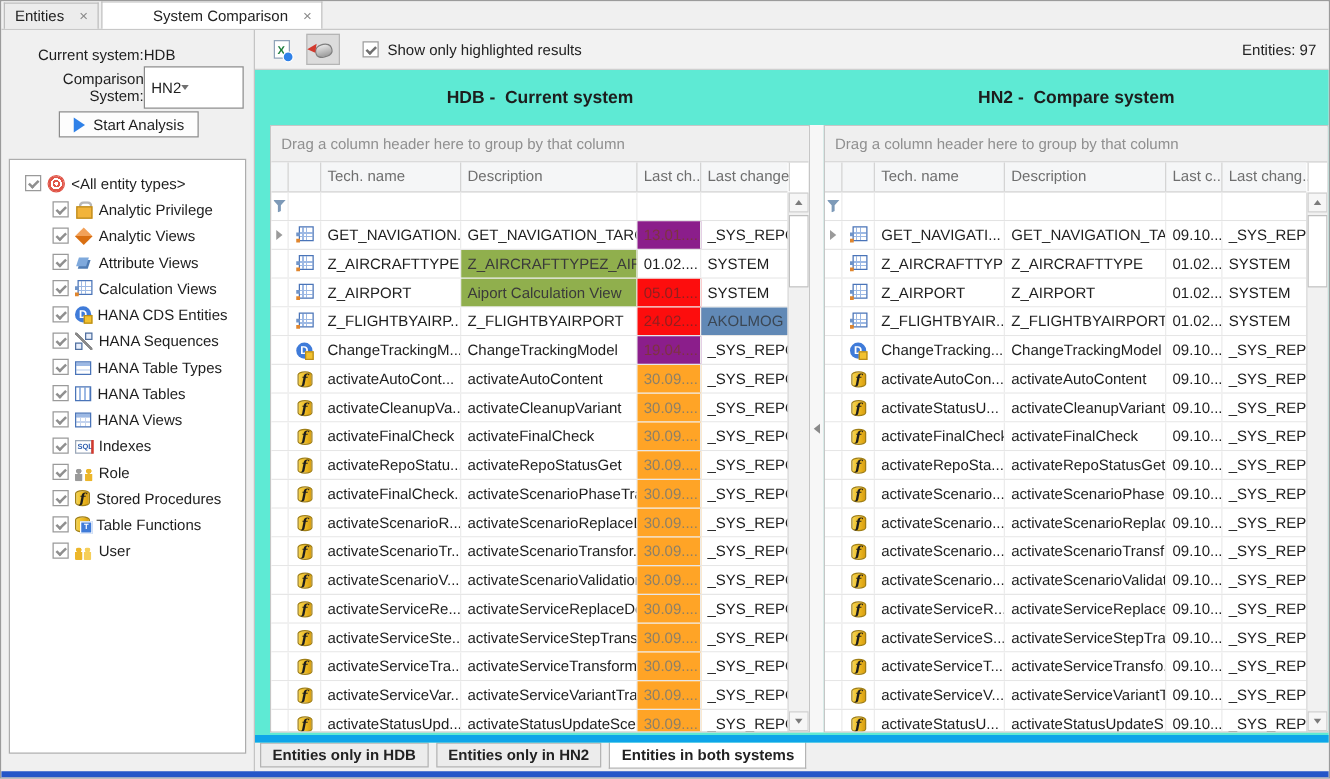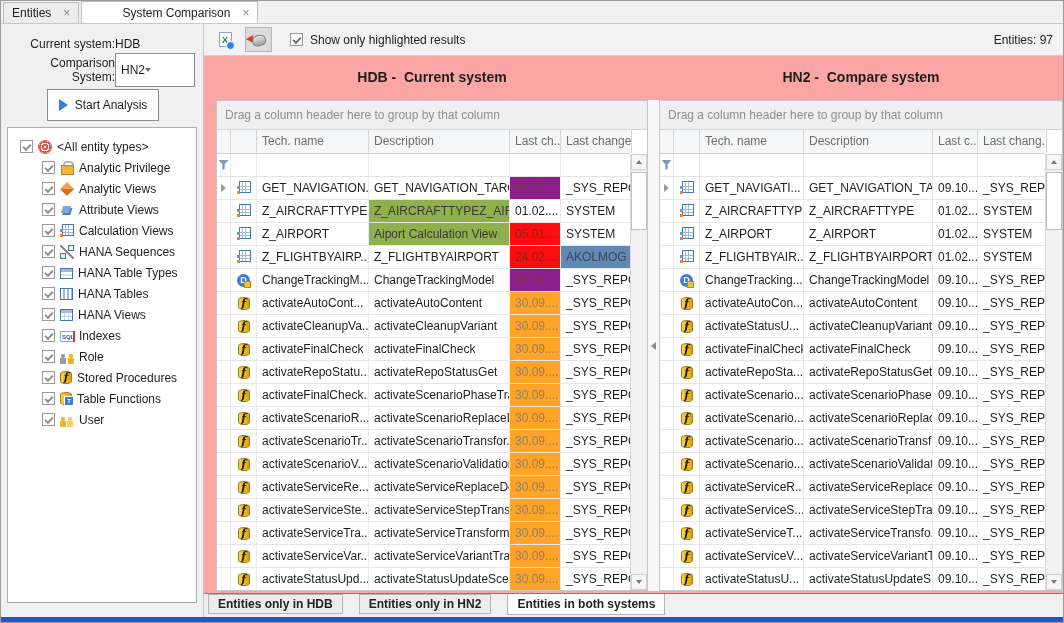--- a/index.html
+++ b/index.html
@@ -12,21 +12,21 @@
   .tab.active { background:#fff; height:22px;padding-left:40px; }
   .tab-close { color:#8a8a8a; font-size:12px; line-height:12px; }
 
   
   .sidebar { position:absolute; left:0; top:23px; width:203px; bottom:5px; background:#f0f0f0; border-right:1px solid #c4c4c4; padding:8px 6px 4px 8px; }
   .sys-row { display:flex; align-items:center; height:23px; font-size:12px; color:#1e1e1e; margin-bottom:3px; }
   .sys-row .lbl { width:106px;text-align:right; }
   .sys-val { font-size:12px; }
   .combo { width:80px; height:20px; background:#fff; border:1px solid #8c8c8c; display:flex; align-items:center; padding:16px 5px; font-size:12px; }
   .dd-arrow { width:0; height:0; border-left:3.5px solid transparent; border-right:3.5px solid transparent; border-top:4px solid #6f6f6f; }
-  .start-btn { margin:8px auto 6px auto; width:112px; height:32px; background:#fdfdfd; border:1px solid #8c8c8c; display:flex; align-items:center; justify-content:center; font-size:12px; color:#1e1e1e; font-family:inherit; }
+  .start-btn { margin:8px auto 6px auto; width:112px; height:21px; background:#fdfdfd; border:1px solid #8c8c8c; display:flex; align-items:center; justify-content:center; font-size:12px; color:#1e1e1e; font-family:inherit; }
   .play-icon { width:0; height:0; border-top:6px solid transparent; border-bottom:6px solid transparent; border-left:9px solid #2f81e8; margin-right:7px; }
   .tree-box { position:absolute; left:6px; right:6px; top:103px; bottom:14px; background:#fff; border:1px solid #adadad; padding:8px 2px; overflow:hidden; }
   .tree-item { display:flex; align-items:center; gap:5px; height:21px; padding-left:32px; font-size:12px; color:#1e1e1e; }
   .tree-item.root { padding-left:10px; }
   .tree-label { white-space:nowrap; }
 
   
   .cb { width:13px; height:13px; min-width:13px; background:#fff; border:1px solid #9a9a9a; position:relative; display:inline-block; }
   .cb.checked::after { content:""; position:absolute; left:2px; top:3px; width:6px; height:3px; border-left:2px solid #8f8f8f; border-bottom:2px solid #8f8f8f; transform:rotate(-45deg); }
   .cb.dark.checked::after { border-color:#6f6f6f; }
@@ -69,21 +69,21 @@
   .tool-btn { width:27px; height:25px; display:flex; align-items:center; justify-content:center; background:transparent; border:1px solid transparent; }
   .tool-btn.pressed { background:#dcdcdc; border-color:#b5b5b5; }
   .xls-icon { position:relative; width:13px; height:15px; background:#fff; border:1px solid #8fa3b8; }
   .xls-icon::before { content:"X"; position:absolute; left:2px; top:2px; font-size:9px; font-weight:bold; color:#1e7f3c; }
   .xls-icon::after { content:""; position:absolute; right:-4px; bottom:-4px; width:7px; height:7px; border-radius:50%; background:#2f81e8; border:1px solid #fff; }
   .bucket-icon { position:relative; width:14px; height:11px; background:linear-gradient(#e6e6e6,#9e9e9e); border:1px solid #7f7f7f; border-radius:45% 45% 40% 40%; transform:rotate(-15deg); margin-top:2px; }
   .bucket-icon::before { content:""; position:absolute; left:-5px; top:-4px; width:0; height:0; border-left:5px solid transparent; border-right:2px solid transparent; border-bottom:7px solid #d23a2e; transform:rotate(40deg); }
   .cb-row { display:flex; align-items:center; gap:7px; margin-left:12px; font-size:12px; color:#222; }
   .entities-count { margin-left:auto; font-size:12px; color:#222; padding-right:2px; }
 
-  .content { flex:1; position:relative; background:#fca5a5; border-bottom:1px solid #0ea5e9; overflow:hidden; }
+  .content { flex:1; position:relative; background:#5eead4; border-bottom:6px solid #0ea5e9; overflow:hidden; }
   .grid-title { position:absolute; top:13px; font-weight:bold; font-size:14px; color:#1d1d1d; text-align:center; white-space:pre; }
   .grid-title.t-left  { left:12px;  width:432px; }
   .grid-title.t-right { left:455px; width:404px; }
 
   .grid { position:absolute; top:44px; bottom:2px; border:1px solid #c6c6c6; background:#fff; overflow:hidden; }
   .grid-left  { left:12px;  width:432px; }
   .grid-right { left:455px; width:404px; }
   .splitter { position:absolute; top:44px; bottom:2px; left:444px; width:11px; display:flex; align-items:center; justify-content:center; background:#f7f7f7; }
   .collapse-arrow { width:0; height:0; border-top:4px solid transparent; border-bottom:4px solid transparent; border-right:5px solid #8a8a8a; }
 
@@ -109,21 +109,21 @@
   .hl-green  { background:#90AF4D; color:#3a3a3a; }
   .hl-blue   { background:#6189B6; color:#3b4754; }
 
   .vscroll { position:absolute; top:53px; right:0; bottom:0; width:17px; background:#f1f1f1; border-left:1px solid #d9d9d9; }
   .sb-btn { position:absolute; left:0; right:0; height:16px; background:#f6f6f6; border:1px solid #cfcfcf; display:flex; align-items:center; justify-content:center; }
   .sb-btn.up { top:0; } .sb-btn.down { bottom:0; }
   .tri-up { width:0; height:0; border-left:3.5px solid transparent; border-right:3.5px solid transparent; border-bottom:4px solid #7b7b7b; }
   .tri-down { width:0; height:0; border-left:3.5px solid transparent; border-right:3.5px solid transparent; border-top:4px solid #7b7b7b; }
   .sb-thumb { position:absolute; left:0; right:0; top:18px; height:58px; background:#fff; border:1px solid #bfbfbf; }
 
-  .bottom-tabs { height:23px; display:flex; align-items:flex-start; background:#f0f0f0; padding-left:4px; gap:16px; }
+  .bottom-tabs { height:23px; display:flex; align-items:flex-start; background:#f0f0f0; padding-left:4px; gap:6px; }
   .btab { height:20px; line-height:19px; padding:0 9px; background:#ececec; border:1px solid #b4b4b4; font-weight:bold; font-size:12px; color:#222; white-space:nowrap; }
   .btab.active { background:#fff; height:22px; border-top-color:#fff; margin-top:-1px; line-height:21px; }
 
   .blue-strip { position:absolute; left:0; right:0; bottom:0; height:5px; background:#2456c8; }
 </style>
 </head>
 <body>
 
 <div class="window">
 
@@ -176,20 +176,25 @@
             <span class="ico i-layers"></span>
             <span class="tree-label">Attribute Views</span>
           </div>
           <div class="tree-item">
             <span class="cb checked"></span>
             <span class="ico i-calc"></span>
             <span class="tree-label">Calculation Views</span>
           </div>
           <div class="tree-item">
             <span class="cb checked"></span>
+            <span class="ico i-cds"></span>
+            <span class="tree-label">HANA CDS Entities</span>
+          </div>
+          <div class="tree-item">
+            <span class="cb checked"></span>
             <span class="ico i-sequence"></span>
             <span class="tree-label">HANA Sequences</span>
           </div>
           <div class="tree-item">
             <span class="cb checked"></span>
             <span class="ico i-tabletype"></span>
             <span class="tree-label">HANA Table Types</span>
           </div>
           <div class="tree-item">
             <span class="cb checked"></span>

